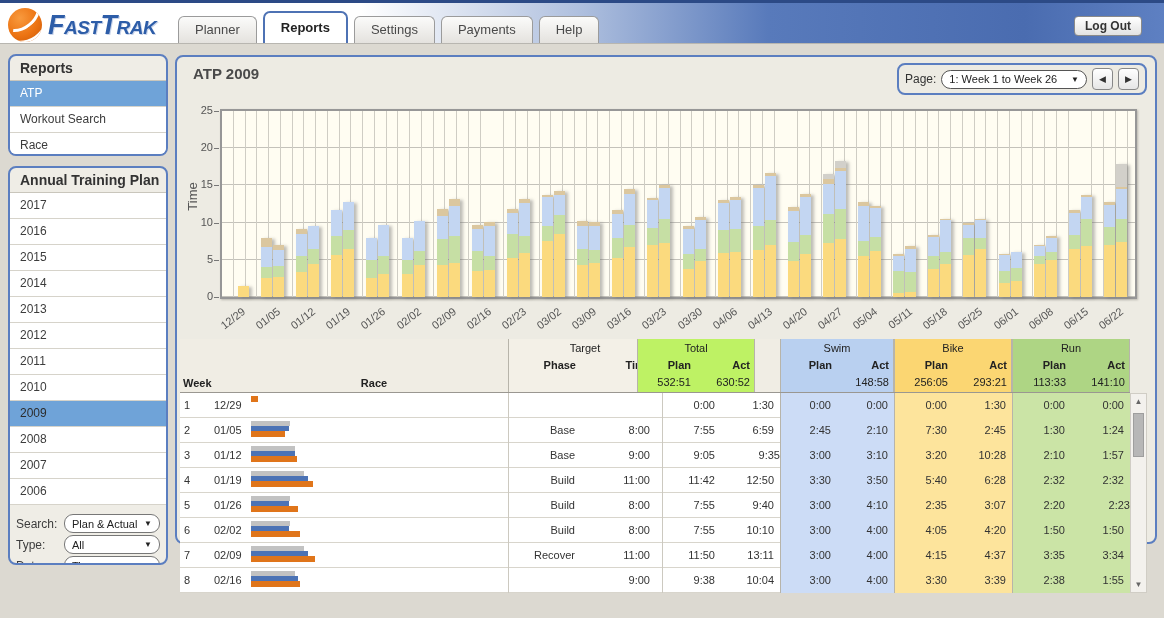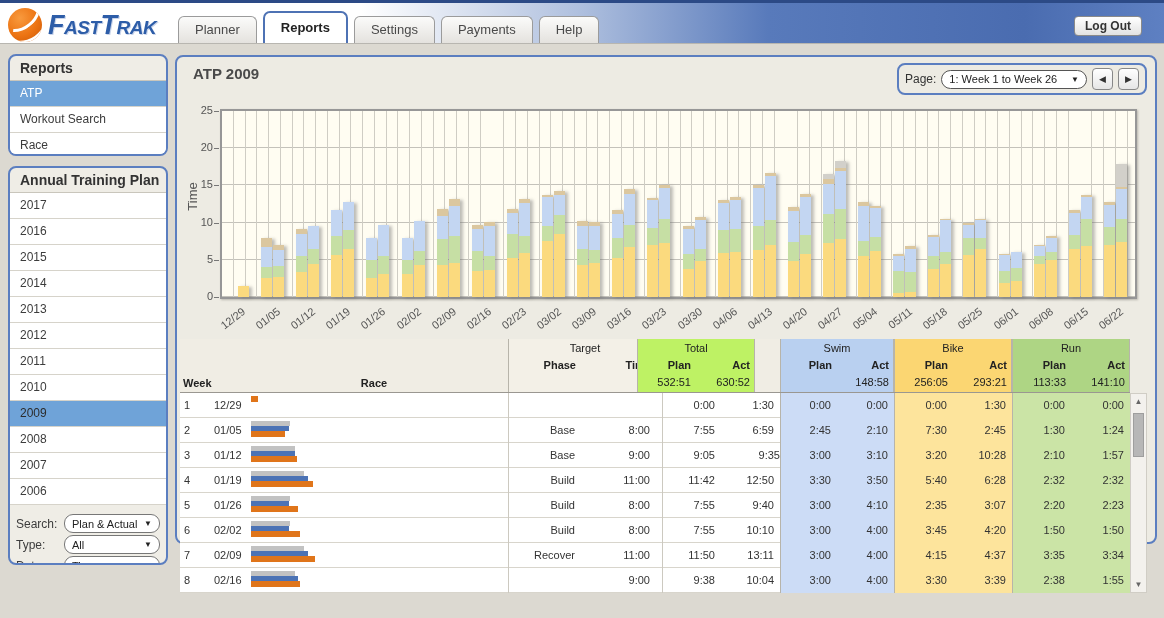--- a/index.html
+++ b/index.html
@@ -650,37 +650,37 @@
           </div>
           <span class="tcell num" style="left: 328px; width: 79px; padding-right: 12px; border-left: 1px solid rgb(204, 201, 192);">Build</span>
           <span class="tcell num" style="left: 407px; width: 75px; padding-right: 12px;">8:00</span>
           <span class="tcell num" style="left: 482px; width: 59px; padding-right: 6px; border-left: 1px solid rgb(204, 201, 192);">7:55</span>
           <span class="tcell num" style="left: 541px; width: 59px; padding-right: 6px;">9:40</span>
           <span class="tcell num" style="left: 600px; width: 57px; padding-right: 6px; background: rgb(204, 220, 246); border-left: 1px solid rgb(183, 180, 170);">3:00</span>
           <span class="tcell num" style="left: 657px; width: 57px; padding-right: 6px; background: rgb(204, 220, 246);">4:10</span>
           <span class="tcell num" style="left: 714px; width: 59px; padding-right: 6px; background: rgb(253, 228, 156); border-left: 1px solid rgb(183, 180, 170);">2:35</span>
           <span class="tcell num" style="left: 773px; width: 59px; padding-right: 6px; background: rgb(253, 228, 156);">3:07</span>
           <span class="tcell num" style="left: 832px; width: 59px; padding-right: 6px; background: rgb(203, 228, 166); border-left: 1px solid rgb(183, 180, 170);">2:20</span>
-          <span class="tcell num" style="left: 891px; width: 59px; padding-right: 6px; background: rgb(203, 228, 166);">2:23</span>
+          <span class="tcell num" style="left: 891px; width: 59px; background: rgb(203, 228, 166);">2:23</span>
         </div>
         <div class="trow" style="top: 125px;">
           <span class="tcell " style="left: 4px; width: 20px;">6</span>
           <span class="tcell " style="left: 34px; width: 44px;">02/02</span>
           <div class="mb">
             <div style="width: 38.8px; background: rgb(194, 194, 194);"></div>
             <div style="width: 38.412px; background: rgb(76, 115, 181);"></div>
             <div class="mb-act" style="width: 49.3245px; background: rgb(224, 117, 26);"></div>
           </div>
           <span class="tcell num" style="left: 328px; width: 79px; padding-right: 12px; border-left: 1px solid rgb(204, 201, 192);">Build</span>
           <span class="tcell num" style="left: 407px; width: 75px; padding-right: 12px;">8:00</span>
           <span class="tcell num" style="left: 482px; width: 59px; padding-right: 6px; border-left: 1px solid rgb(204, 201, 192);">7:55</span>
           <span class="tcell num" style="left: 541px; width: 59px; padding-right: 6px;">10:10</span>
           <span class="tcell num" style="left: 600px; width: 57px; padding-right: 6px; background: rgb(204, 220, 246); border-left: 1px solid rgb(183, 180, 170);">3:00</span>
           <span class="tcell num" style="left: 657px; width: 57px; padding-right: 6px; background: rgb(204, 220, 246);">4:00</span>
-          <span class="tcell num" style="left: 714px; width: 59px; padding-right: 6px; background: rgb(253, 228, 156); border-left: 1px solid rgb(183, 180, 170);">3:45</span>
+          <span class="tcell num" style="left: 714px; width: 59px; padding-right: 6px; background: rgb(253, 228, 156); border-left: 1px solid rgb(183, 180, 170);">4:05</span>
           <span class="tcell num" style="left: 773px; width: 59px; padding-right: 6px; background: rgb(253, 228, 156);">4:20</span>
           <span class="tcell num" style="left: 832px; width: 59px; padding-right: 6px; background: rgb(203, 228, 166); border-left: 1px solid rgb(183, 180, 170);">1:50</span>
           <span class="tcell num" style="left: 891px; width: 59px; padding-right: 6px; background: rgb(203, 228, 166);">1:50</span>
         </div>
         <div class="trow" style="top: 150px;">
           <span class="tcell " style="left: 4px; width: 20px;">7</span>
           <span class="tcell " style="left: 34px; width: 44px;">02/09</span>
           <div class="mb">
             <div style="width: 53.35px; background: rgb(194, 194, 194);"></div>
             <div style="width: 57.3755px; background: rgb(76, 115, 181);"></div>

